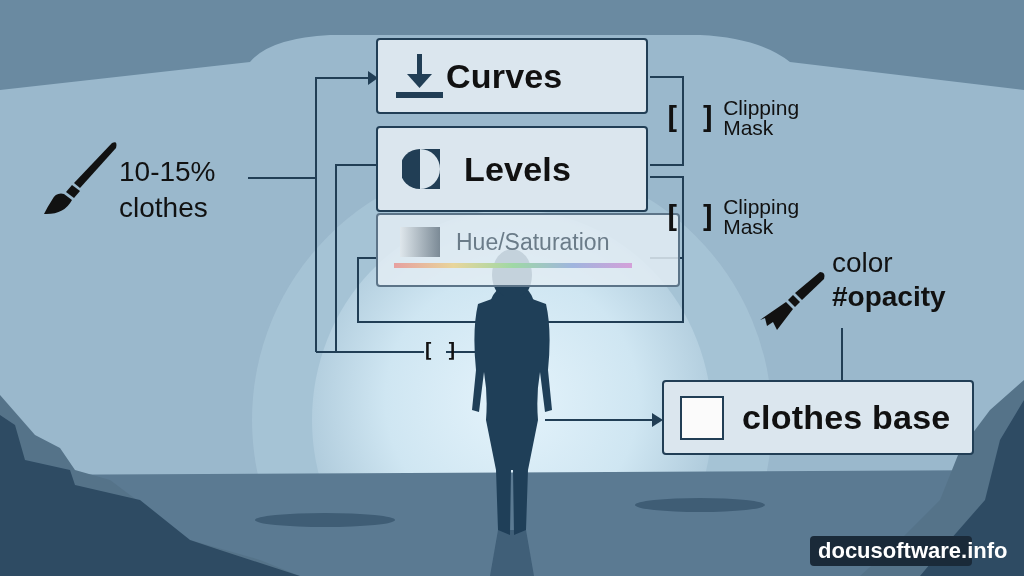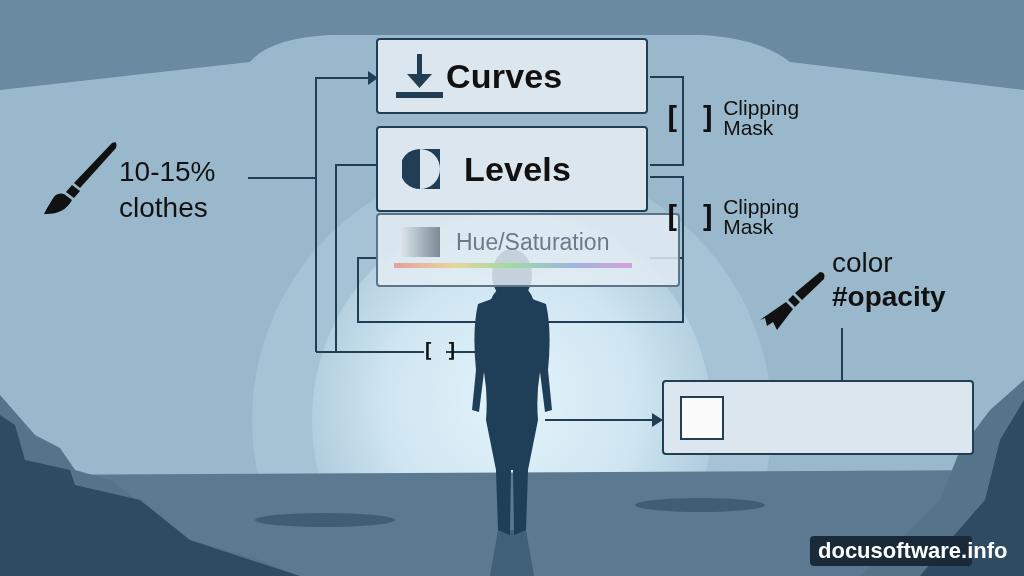--- a/index.html
+++ b/index.html
@@ -116,20 +116,21 @@
 <div class="layer-box" style="left:376px;top:213px;width:304px;height:74px;background:rgba(226,236,243,0.85);border-color:#5c7488;flex-direction:column;align-items:flex-start;">
   <div style="display:flex;align-items:center;margin-top:12px;">
     <div style="width:40px;height:30px;margin-left:22px;background:linear-gradient(90deg,#dfe7ec,#7b8a96);"></div>
     <span style="margin-left:16px;font-size:23px;color:#6b7c89;">Hue/Saturation</span>
   </div>
   <div style="margin-left:16px;margin-top:6px;width:238px;height:5px;background:linear-gradient(90deg,#e6a0a0,#e8d59b,#9fd8a5,#9fb5de,#d4a0d9);"></div>
 </div>
 
 <div class="layer-box" style="left:662px;top:380px;width:312px;height:75px;">
   <div style="width:44px;height:44px;margin-left:16px;background:#fbfbfb;border:2px solid #213e55;box-sizing:border-box;"></div>
+  <span class="layer-label" style="margin-left:18px;">clothes base</span>
 </div>
 
 <div class="clip-note" style="left:663px;top:98px;">
   <span class="clip-bracket">[ ]</span>
   <div>
     <div class="clip-text">Clipping</div>
     <div class="clip-text">Mask</div>
   </div>
 </div>
 <div class="clip-note" style="left:663px;top:197px;">

